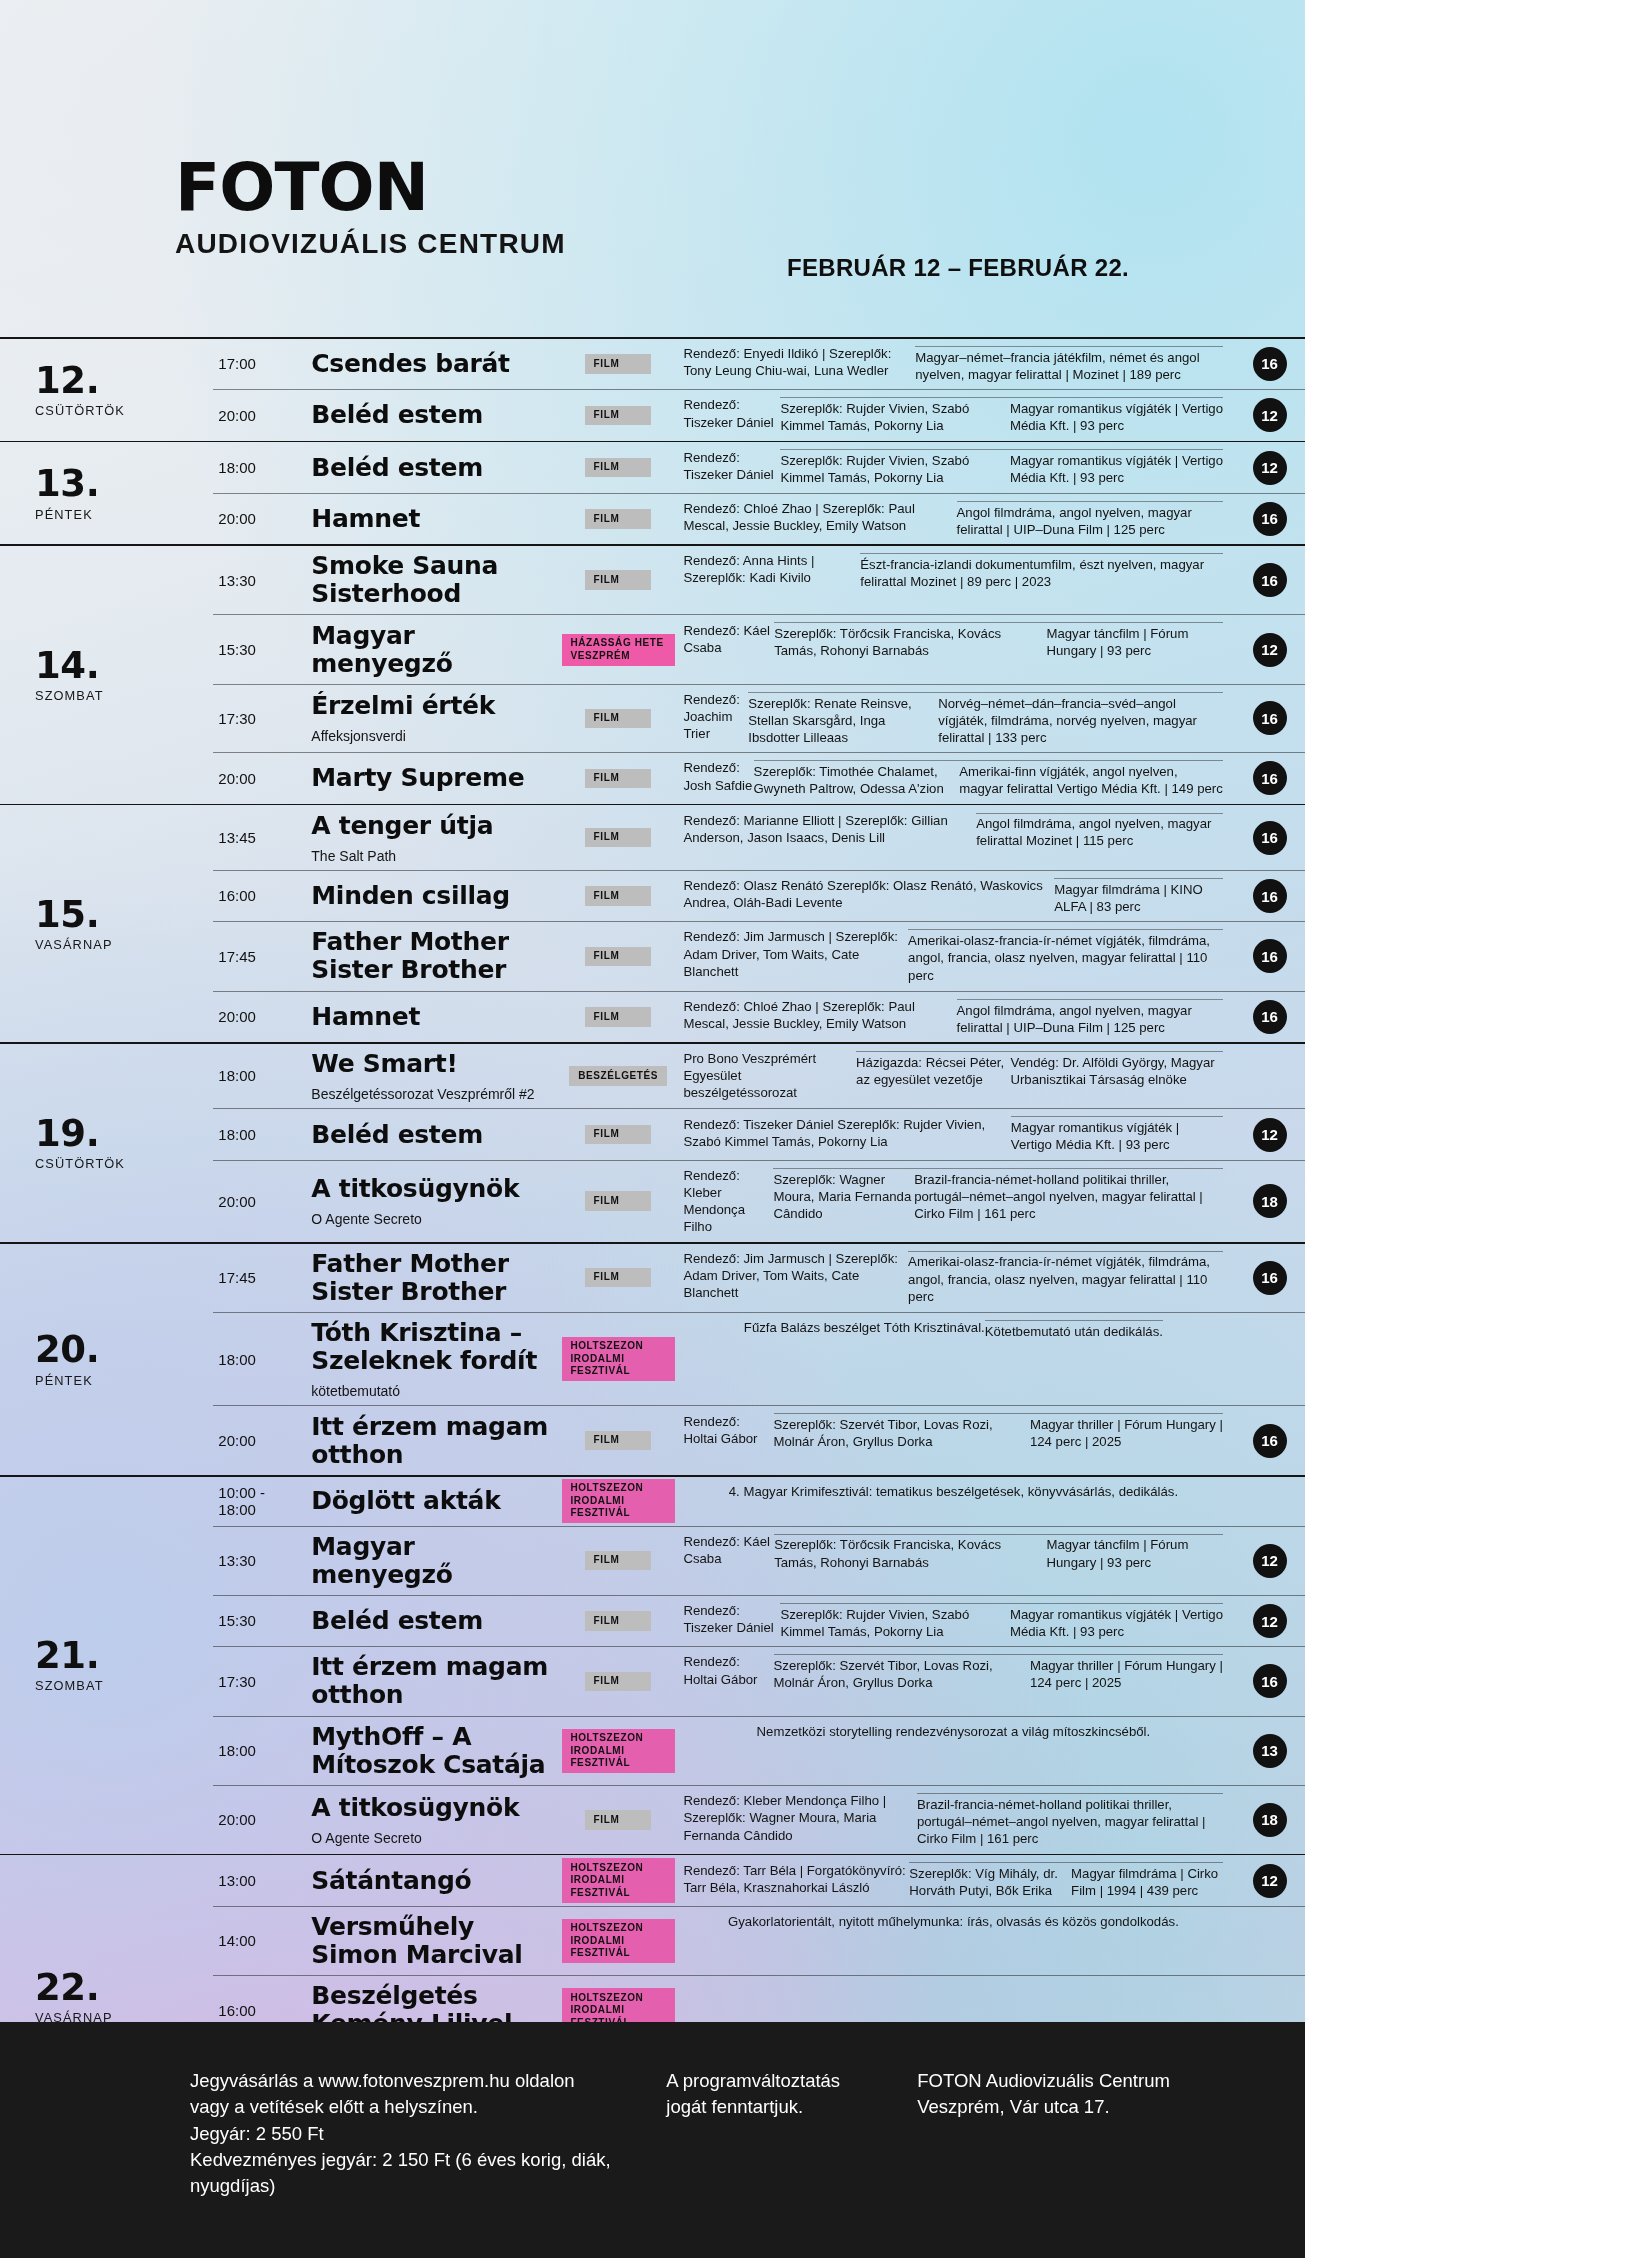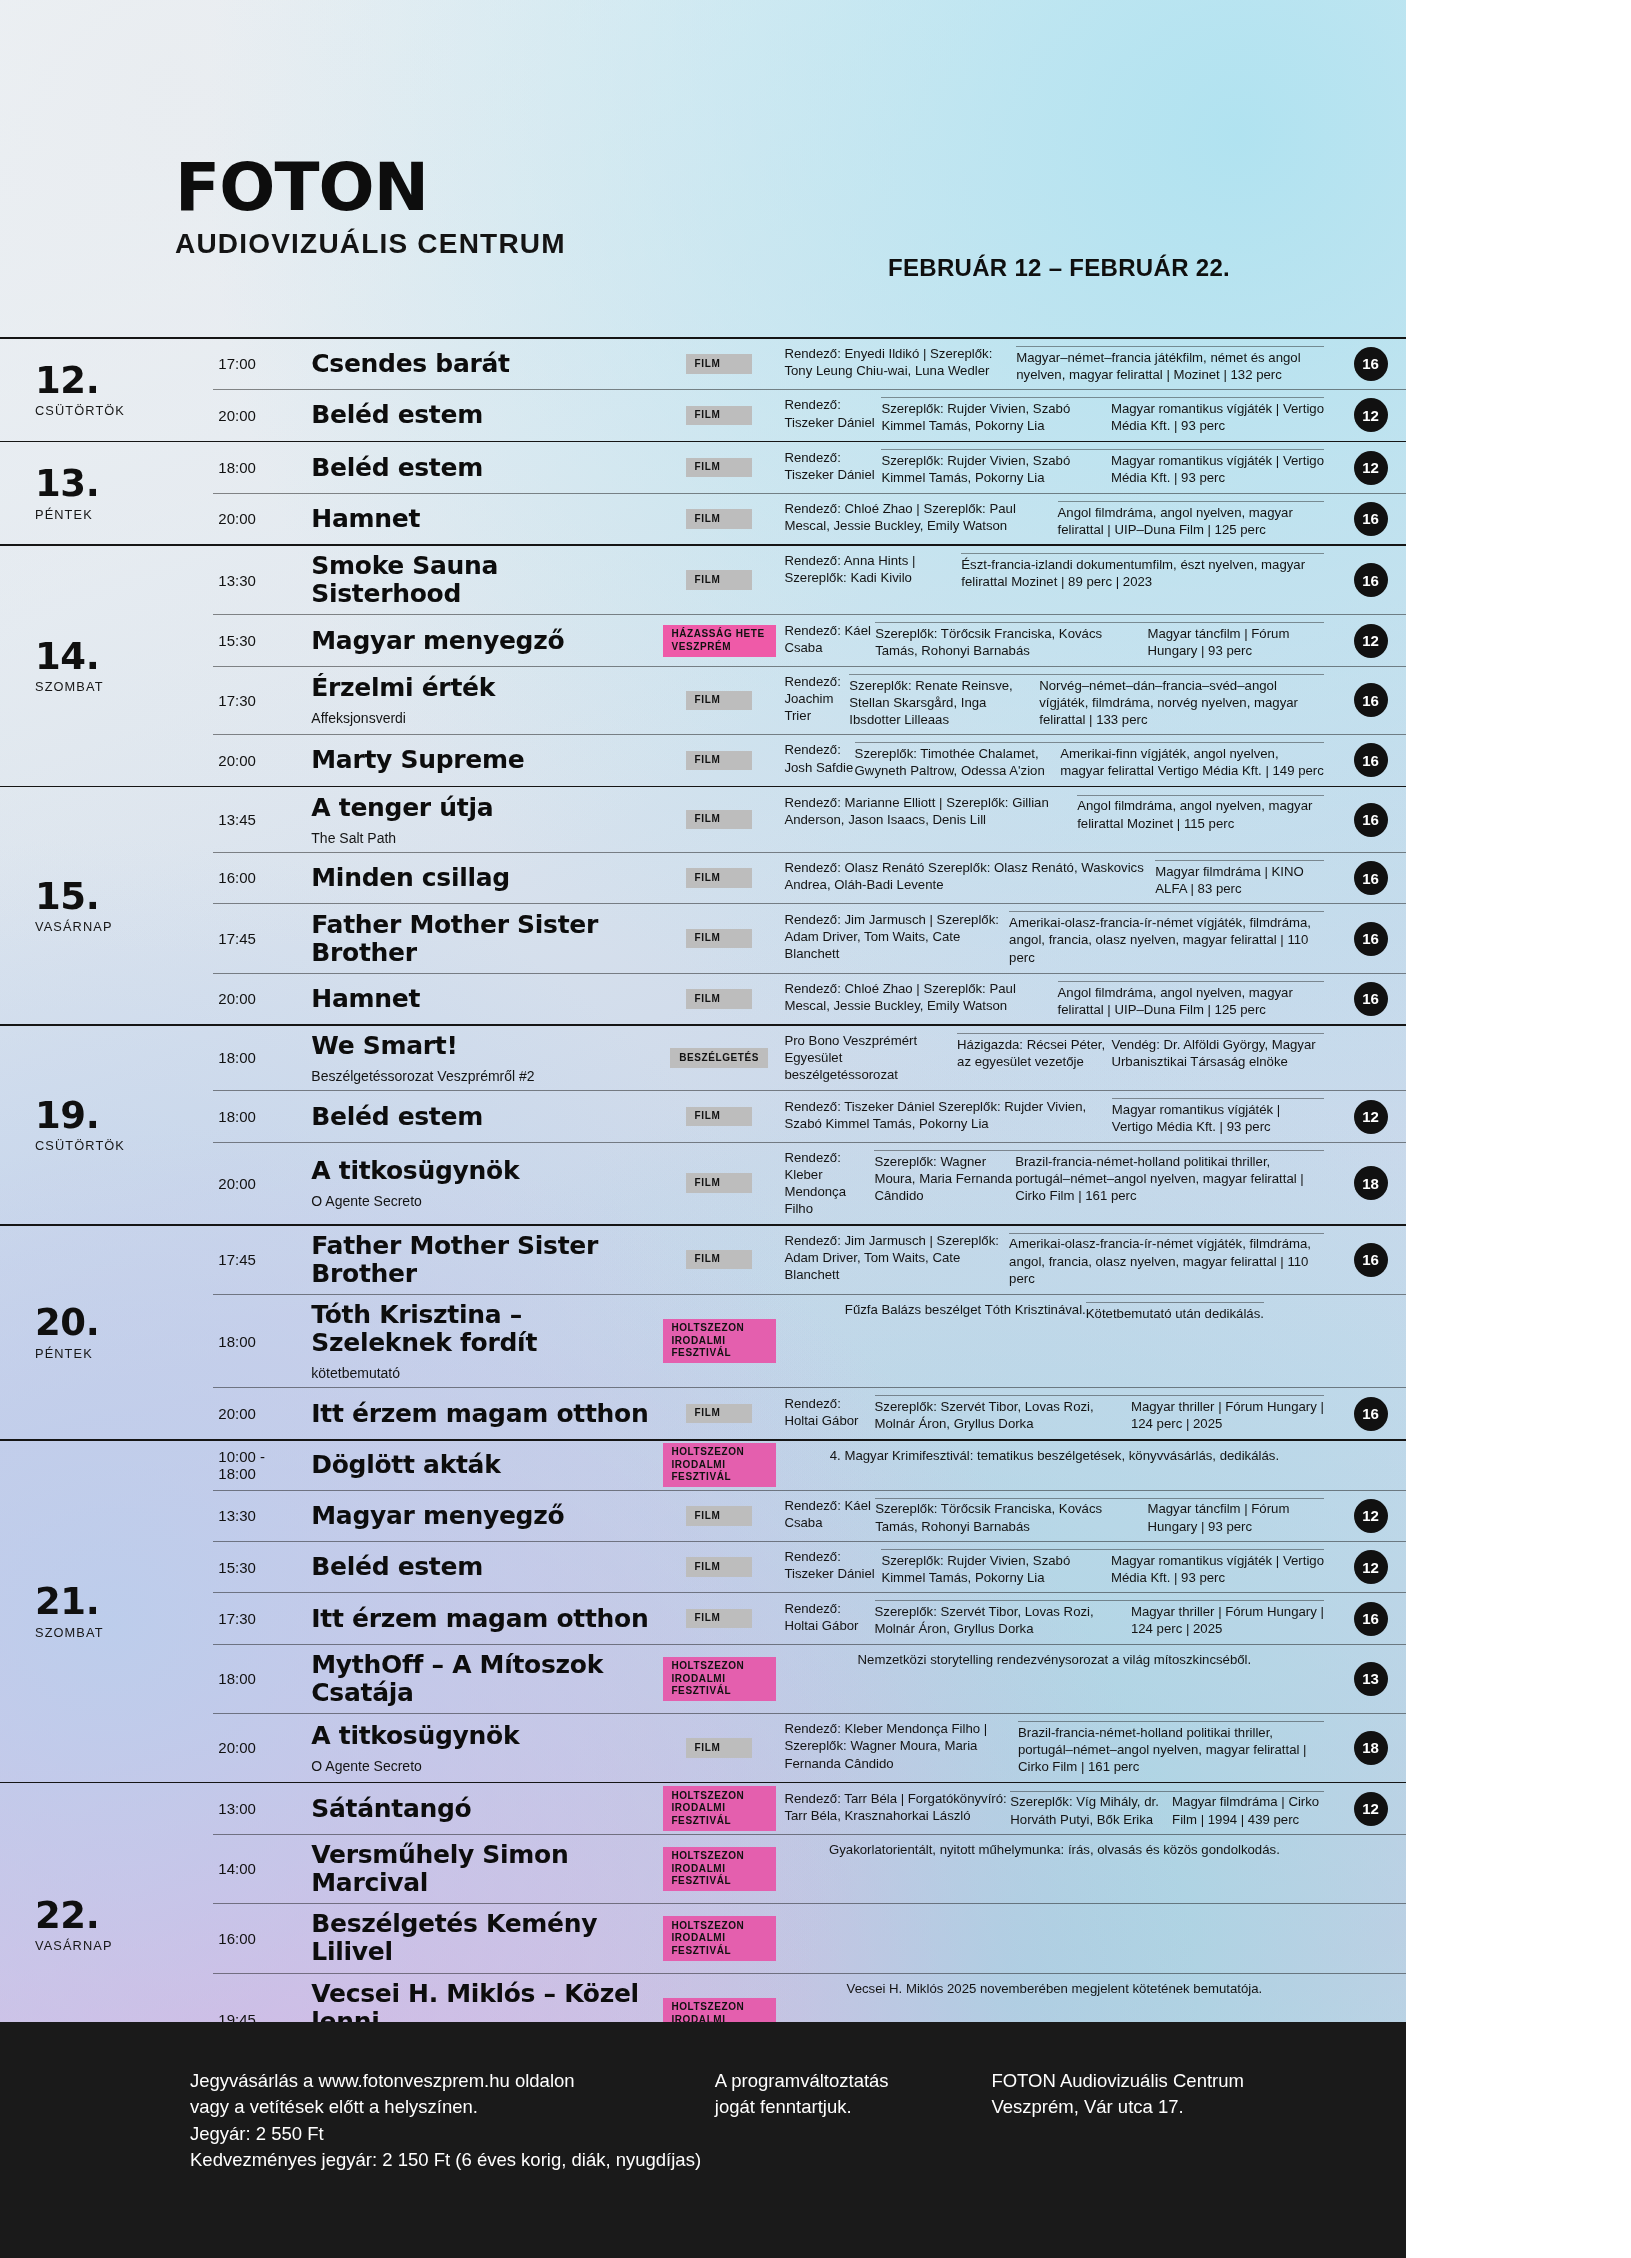--- a/index.html
+++ b/index.html
@@ -10,21 +10,21 @@
   body {
     width: 1631px;
     height: 2258px;
     font-family: "Liberation Sans", sans-serif;
     color: #111;
     position: relative;
     overflow: hidden;
   }
   .poster {
     position: relative;
-    width: 1406px;
+    width: 1305px;
     height: 2258px;
     background:
       radial-gradient(circle at 88% 6%, rgba(174,226,240,0.95) 0%, rgba(174,226,240,0) 42%),
       radial-gradient(circle at 12% 4%, rgba(232,236,240,0.9) 0%, rgba(232,236,240,0) 35%),
       radial-gradient(circle at 8% 72%, rgba(186,206,236,0.9) 0%, rgba(186,206,236,0) 38%),
       radial-gradient(circle at 18% 92%, rgba(222,176,226,0.95) 0%, rgba(222,176,226,0) 40%),
       radial-gradient(circle at 72% 88%, rgba(160,214,226,0.9) 0%, rgba(160,214,226,0) 42%),
       radial-gradient(circle at 96% 60%, rgba(198,218,236,0.8) 0%, rgba(198,218,236,0) 40%),
       linear-gradient(160deg, #f3f6f8 0%, #dfe7ef 28%, #cdd9ea 52%, #cfd6ea 70%, #dcc6e4 88%, #cfe0ea 100%);
   }
@@ -269,21 +269,21 @@
           <div class="row">
             <div class="c-time">17:00</div>
             <div class="c-title">
               <div class="title-main">Csendes barát</div>
             </div>
             <div class="c-tag">
               <div class="tag film">FILM</div>
             </div>
             <div class="c-desc">
               <div class="desc-line">Rendező: Enyedi Ildikó | Szereplők: Tony Leung Chiu-wai, Luna Wedler</div>
-              <div class="desc-line">Magyar–német–francia játékfilm, német és angol nyelven, magyar felirattal | Mozinet | 132 perc</div>
+              <div class="desc-line">Magyar–német–francia játékfilm, német és angol nyelven, magyar felirattal | Mozinet | 189 perc</div>
             </div>
             <div class="c-age">
               <div class="age-badge">16</div>
             </div>
           </div>
           <div class="row">
             <div class="c-time">20:00</div>
             <div class="c-title">
               <div class="title-main">Beléd estem</div>
             </div>

